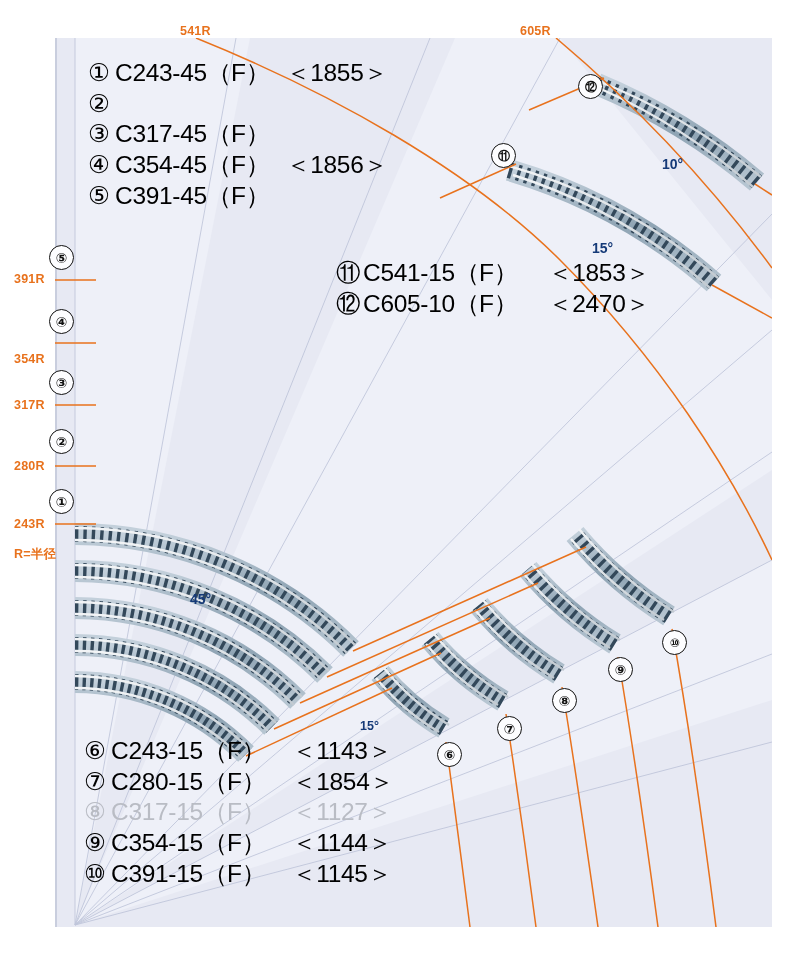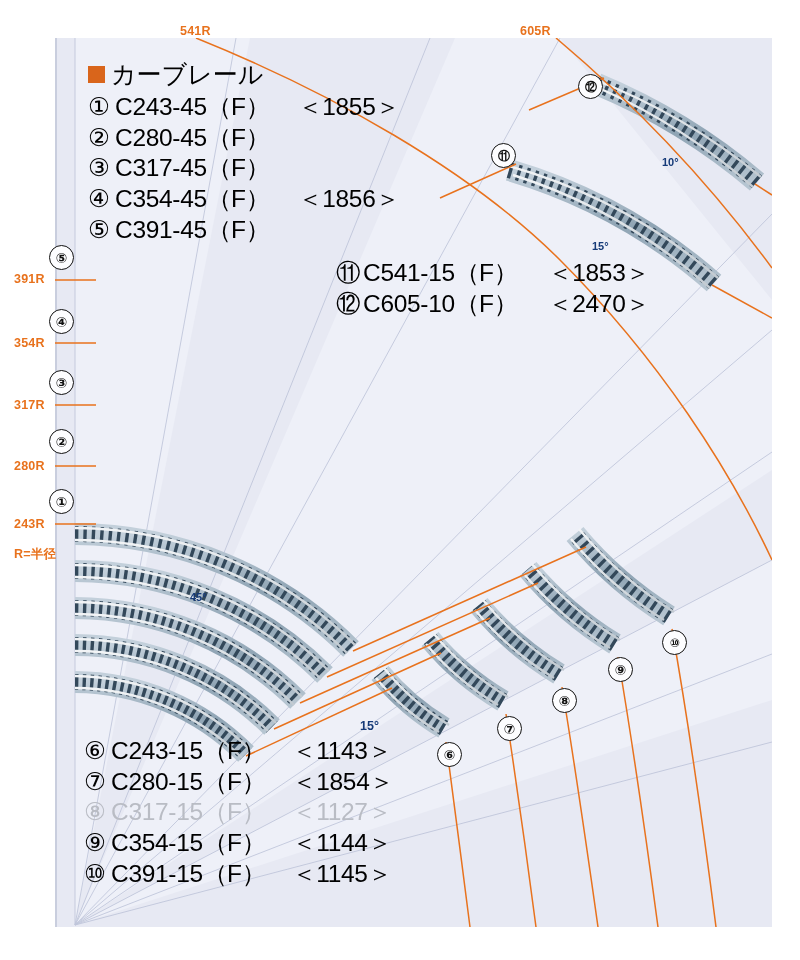--- a/index.html
+++ b/index.html
@@ -11,37 +11,37 @@
   #panel{position:absolute;left:55px;top:38px;width:717px;height:889px;
          background:#e7e9f3;overflow:hidden;}
   #panel-left-edge{position:absolute;left:55px;top:38px;width:2px;height:889px;
                    background:#c9cede;}
 
   svg.layer{position:absolute;left:0;top:0;width:800px;height:960px;overflow:visible;}
 
   
   .radlabel{position:absolute;color:#e8721d;font-size:12.5px;font-weight:bold;
             letter-spacing:.2px;white-space:nowrap;}
-  .anglelabel{position:absolute;color:#153a78;font-size:11px;font-weight:bold;
+  .anglelabel{position:absolute;color:#153a78;font-size:14px;font-weight:bold;
               white-space:nowrap;}
   .anglelabel.small{font-size:12.5px;}
 
   .legend{position:absolute;white-space:nowrap;}
   .legend .hdr{display:flex;align-items:center;gap:6px;margin-bottom:1px;}
   .legend .sq{width:17px;height:17px;background:#d9651b;display:inline-block;}
   .legend .title{font-size:25px;color:#000;font-weight:400;letter-spacing:0px;}
   .row{display:flex;align-items:baseline;font-size:24.5px;color:#000;
        line-height:1.255;letter-spacing:-0.3px;}
   .row .num{width:27px;display:inline-block;}
   .row .name{display:inline-block;}
   .row .code{display:inline-block;text-align:left;}
   .row.dim{color:#b9bcc4;}
 
   .l-top{left:88px;top:58px;}
-  .l-top .code{margin-left:28px;}
+  .l-top .code{margin-left:16px;}
   .l-mid{left:336px;top:258px;}
   .l-mid .code{margin-left:30px;}
   .l-bot{left:84px;top:736px;}
   .l-bot .code{margin-left:26px;text-align:right;}
 
   
   .marker{position:absolute;width:23px;height:23px;border-radius:50%;
           border:1.7px solid #111;background:#fdfdff;color:#111;
           font-size:14px;font-weight:bold;display:flex;align-items:center;
           justify-content:center;line-height:1;}
@@ -203,21 +203,21 @@
         <path d="M 562 687 C 574 760 588 856 598 927"></path>
         <path d="M 618 657 C 632 740 648 852 658 927"></path>
         <path d="M 672 629 C 688 720 706 848 716 927"></path>
       </g>
     </g>
   </svg>
 
   <div class="radlabel" style="left:180px;top:24px">541R</div>
   <div class="radlabel" style="left:520px;top:24px">605R</div>
   <div class="radlabel" style="left:14px;top:272px">391R</div>
-  <div class="radlabel" style="left:14px;top:336px">354R</div>
+  <div class="radlabel" style="left:14px;top:352px">354R</div>
   <div class="radlabel" style="left:14px;top:398px">317R</div>
   <div class="radlabel" style="left:14px;top:459px">280R</div>
   <div class="radlabel" style="left:14px;top:517px">243R</div>
   <div class="radlabel" style="left:14px;top:546px">R=半径</div>
 
   <div class="anglelabel" style="left:662px;top:156px">10°</div>
   <div class="anglelabel" style="left:592px;top:240px">15°</div>
   <div class="anglelabel" style="left:190px;top:591px">45°</div>
   <div class="anglelabel small" style="left:360px;top:719px">15°</div>
 
@@ -228,32 +228,27 @@
   <div class="marker" style="left:49px;top:489px">①</div>
   <div class="marker" style="left:437px;top:742px">⑥</div>
   <div class="marker" style="left:497px;top:716px">⑦</div>
   <div class="marker" style="left:552px;top:688px">⑧</div>
   <div class="marker" style="left:608px;top:657px">⑨</div>
   <div class="marker wide" style="left:662px;top:630px">⑩</div>
   <div class="marker wide" style="left:491px;top:143px">⑪</div>
   <div class="marker wide" style="left:578px;top:74px">⑫</div>
 
   <div class="legend l-top">
-    <div class="hdr">
-      <span class="sq"></span>
-      <span class="title">カーブレール</span>
-    </div>
     <div class="row">
       <span class="num">①</span>
       <span class="name">C243-45（F）</span>
       <span class="code">＜1855＞</span>
     </div>
     <div class="row">
       <span class="num">②</span>
-      <span class="name">C280-45（F）</span>
     </div>
     <div class="row">
       <span class="num">③</span>
       <span class="name">C317-45（F）</span>
     </div>
     <div class="row">
       <span class="num">④</span>
       <span class="name">C354-45（F）</span>
       <span class="code">＜1856＞</span>
     </div>

